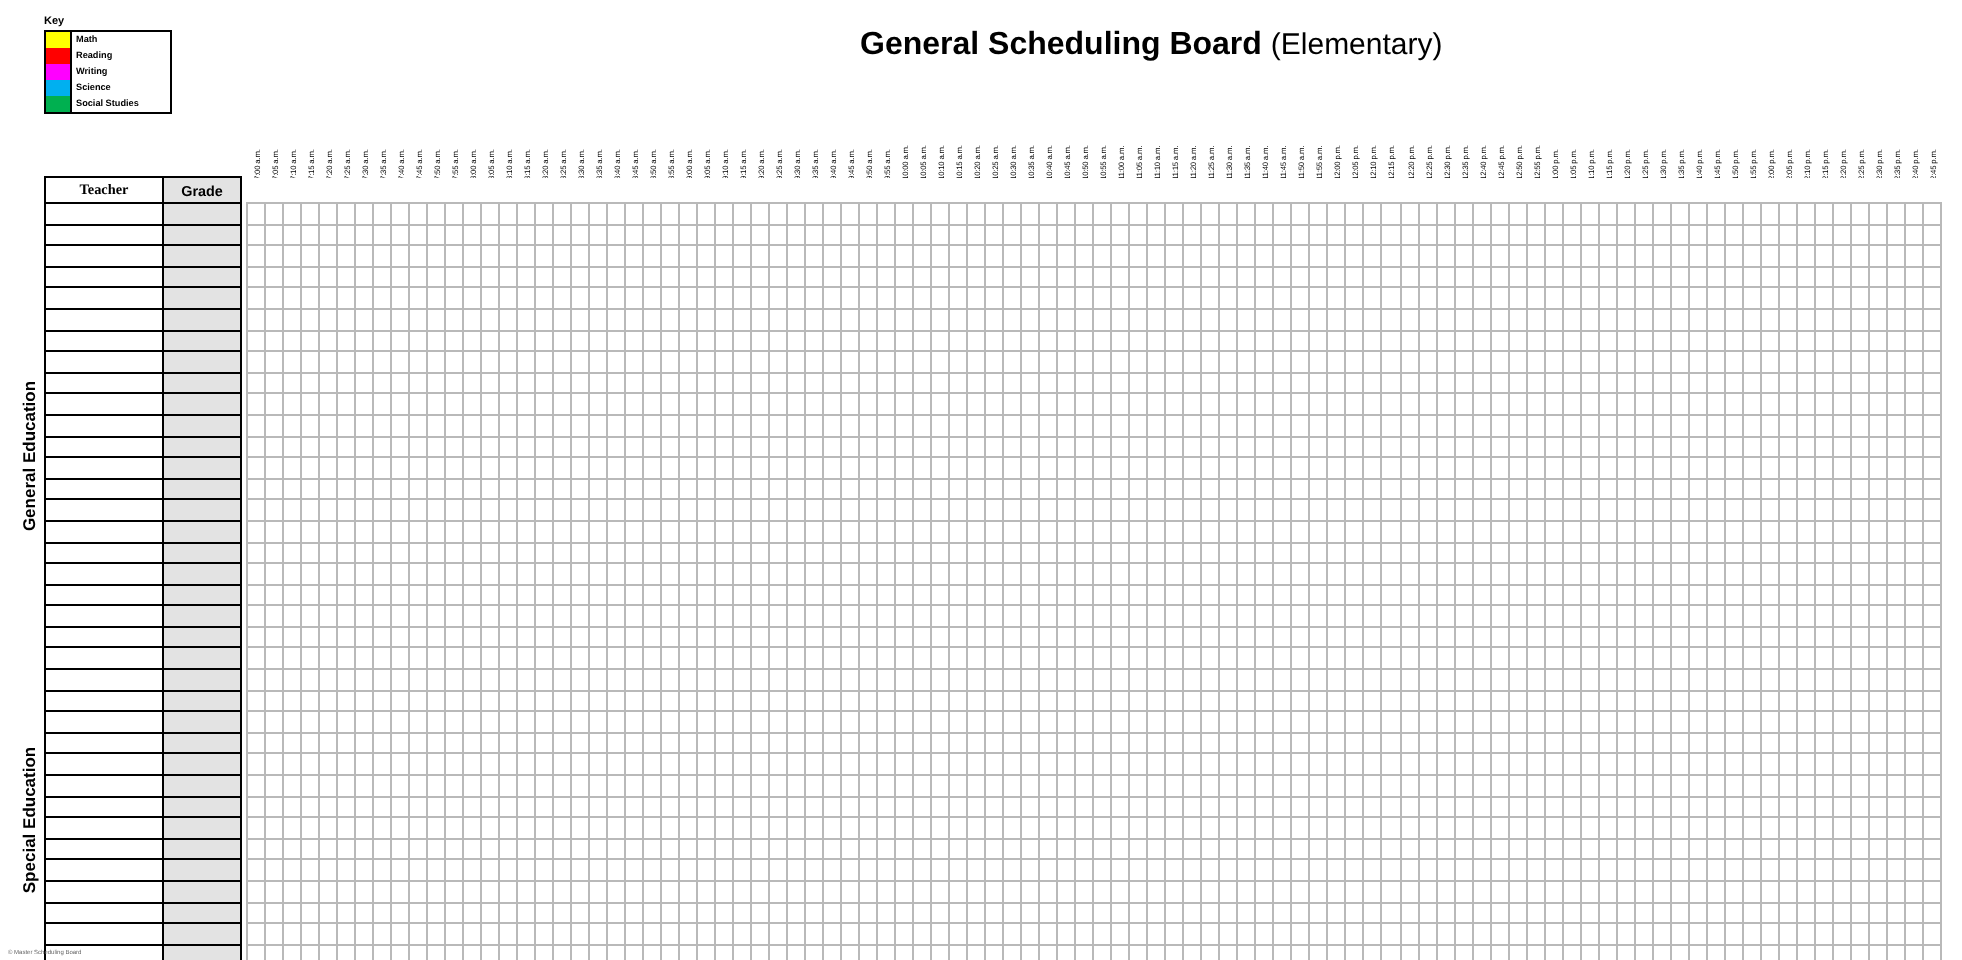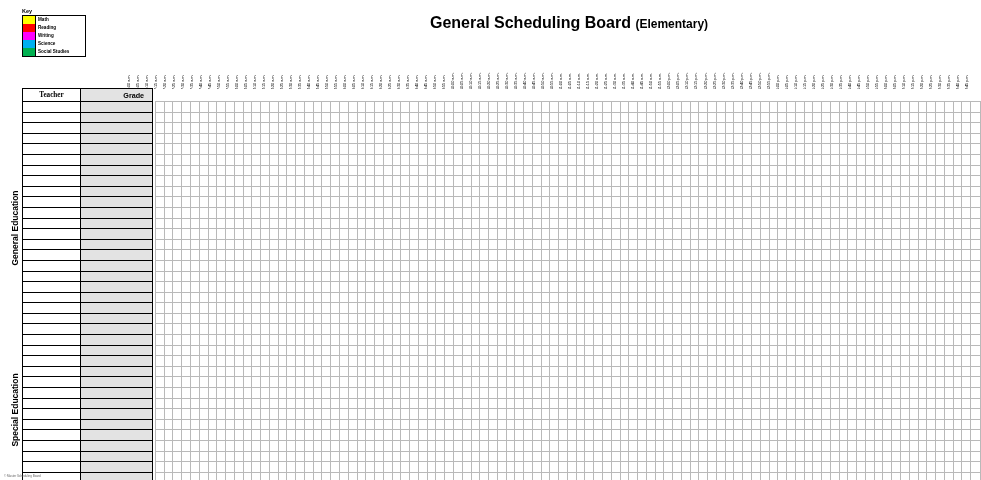--- a/index.html
+++ b/index.html
@@ -59,22 +59,22 @@
   #board-title {
     position: absolute;
     left: 430px;
     top: 14px;
     font-size: 16px;
     font-weight: bold;
     color: #000;
     white-space: nowrap;
   }
   #board-title .sub {
-    font-weight: bold;
-    font-size: 12px;
+    font-weight: normal;
+    font-size: 15px;
   }
 
   
   #time-header {
     position: absolute;
     left: 120px;
     top: 44px;
     height: 46px;
     display: flex;
   }
@@ -122,21 +122,21 @@
     border-collapse: collapse;
     table-layout: fixed;
   }
   #grid td, #grid th {
     border: 0.5px solid #b9b9b9;
     padding: 0;
     margin: 0;
     height: 9.6px;
   }
   #grid .col-teacher { width: 58px; border-color: #000; font-family: Liberation Serif, serif; }
-  #grid .col-grade   { width: 38px; border-color: #000; padding-left: 34px; }
+  #grid .col-grade   { width: 38px; border-color: #000; }
   #grid .col-gap     { width: 2px; border: none; }
   #grid .col-slot    { width: 9.02px; }
 
   #grid thead th {
     height: 12px;
     font-size: 7.2px;
     font-weight: bold;
     color: #000;
     text-align: center;
     border: 0.5px solid #000;

